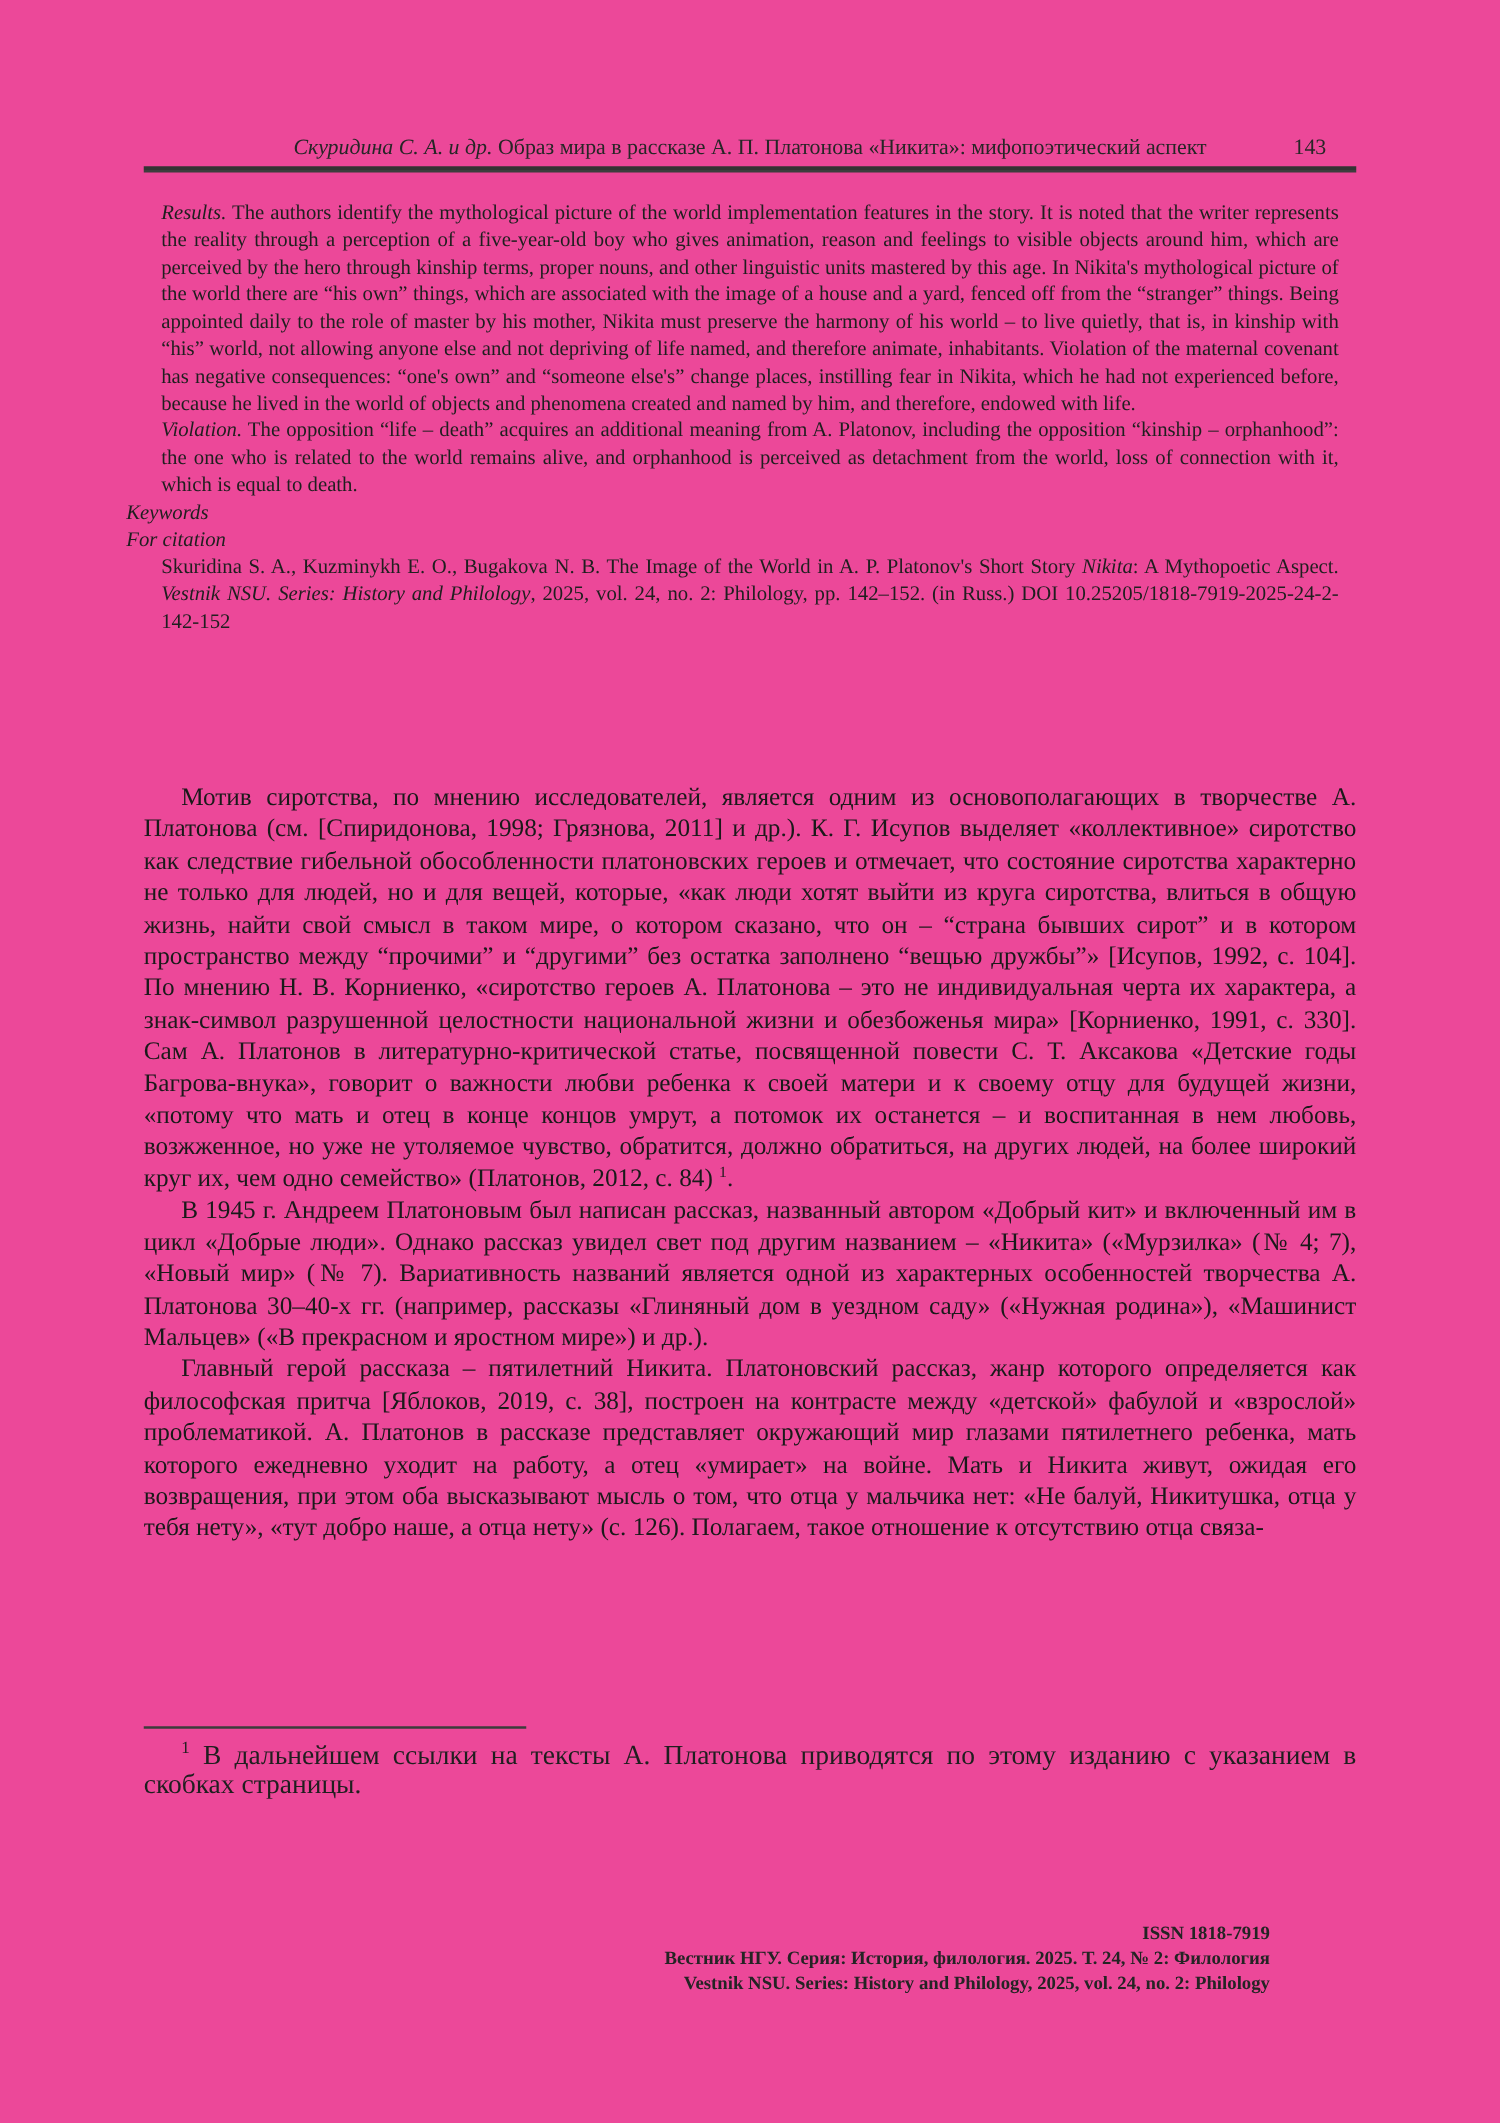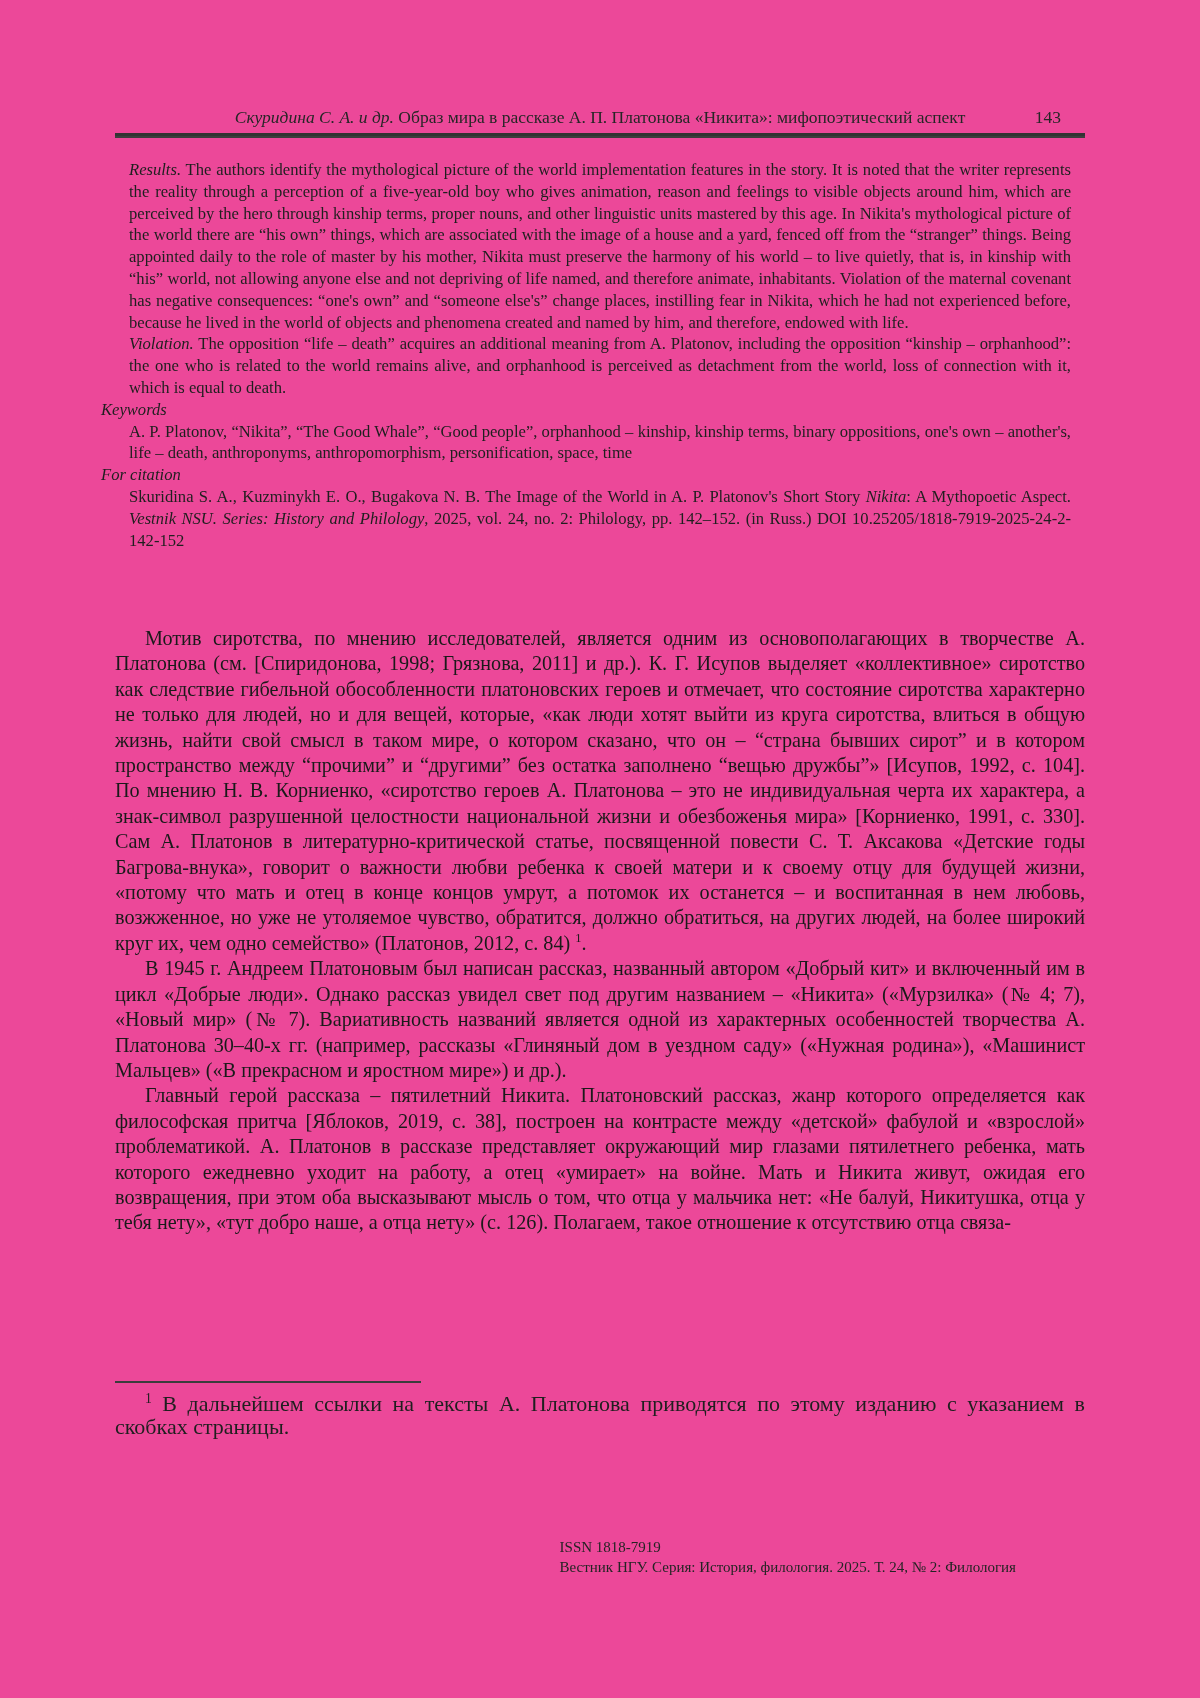--- a/index.html
+++ b/index.html
@@ -49,52 +49,52 @@
     border-top:2px solid #3c3c3c;
   }
   .footnote {
     position:absolute; top:1392px; left:115px; width:970px;
     font-size:22px; line-height:23px; text-align:justify;
     text-indent:30px; color:#1f1f1f;
   }
   
   .imprint {
     position:absolute; top:1537px; right:184px;
-    text-align:left; font-size:15px; line-height:20px;
-    color:#242424; white-space:nowrap;
+    text-align:right; font-size:15px; line-height:20px;
+    color:#242424; white-space:nowrap;font-weight:bold;
   }
 </style>
 </head>
 <body>
 
 <div class="page">
 
   <div class="running-head">
     <span class="authors">Скуридина С. А. и др.</span><span> Образ мира в рассказе А. П. Платонова «Никита»: мифопоэтический аспект</span>
     <span class="pagenum">143</span>
   </div>
 
   <div class="head-rule"></div>
 
   <div class="abstract">
     <p><span class="lead">Results.</span><span> The authors identify the mythological picture of the world implementation features in the story. It is noted that the writer represents the reality through a perception of a five-year-old boy who gives animation, reason and feelings to visible objects around him, which are perceived by the hero through kinship terms, proper nouns, and other linguistic units mastered by this age. In Nikita's mythological picture of the world there are “his own” things, which are associated with the image of a house and a yard, fenced off from the “stranger” things. Being appointed daily to the role of master by his mother, Nikita must preserve the harmony of his world – to live quietly, that is, in kinship with “his” world, not allowing anyone else and not depriving of life named, and therefore animate, inhabitants. Violation of the maternal covenant has negative consequences: “one's own” and “someone else's” change places, instilling fear in Nikita, which he had not experienced before, because he lived in the world of objects and phenomena created and named by him, and therefore, endowed with life.</span></p>
     <p><span class="lead">Violation.</span><span> The opposition “life – death” acquires an additional meaning from A. Platonov, including the opposition “kinship – orphanhood”: the one who is related to the world remains alive, and orphanhood is perceived as detachment from the world, loss of connection with it, which is equal to death.</span></p>
     <p class="label">Keywords</p>
-    <p>A. P. Platonov, “Nikita”, “The Good Whale”, “Good people”, orphanhood – kinship, kinship terms, binary oppositions, one's own – another's, life – death, anthroponyms, anthropomorphism, personification, space, time</p>
     <p class="label">For citation</p>
     <p><span>Skuridina S. A., Kuzminykh E. O., Bugakova N. B. The Image of the World in A. P. Platonov's Short Story </span><span style="font-style: italic;">Nikita</span><span>: A Mythopoetic Aspect. </span><span style="font-style: italic;">Vestnik NSU. Series: History and Philology</span><span>, 2025, vol. 24, no. 2: Philology, pp. 142–152. (in Russ.) DOI 10.25205/1818-7919-2025-24-2-142-152</span></p>
   </div>
 
   <div class="bodytext">
     <p><span>Мотив сиротства, по мнению исследователей, является одним из основополагающих в творчестве А. Платонова (см. [Спиридонова, 1998; Грязнова, 2011] и др.). К. Г. Исупов выделяет «коллективное» сиротство как следствие гибельной обособленности платоновских героев и отмечает, что состояние сиротства характерно не только для людей, но и для вещей, которые, «как люди хотят выйти из круга сиротства, влиться в общую жизнь, найти свой смысл в таком мире, о котором сказано, что он – “страна бывших сирот” и в котором пространство между “прочими” и “другими” без остатка заполнено “вещью дружбы”» [Исупов, 1992, с. 104]. По мнению Н. В. Корниенко, «сиротство героев А. Платонова – это не индивидуальная черта их характера, а знак-символ разрушенной целостности национальной жизни и обезбоженья мира» [Корниенко, 1991, с. 330]. Сам А. Платонов в литературно-критической статье, посвященной повести С. Т. Аксакова «Детские годы Багрова-внука», говорит о важности любви ребенка к своей матери и к своему отцу для будущей жизни, «потому что мать и отец в конце концов умрут, а потомок их останется – и воспитанная в нем любовь, возжженное, но уже не утоляемое чувство, обратится, должно обратиться, на других людей, на более широкий круг их, чем одно семейство» (Платонов, 2012, с. 84) </span><sup>1</sup><span>.</span></p>
     <p><span>В 1945 г. Андреем Платоновым был написан рассказ, названный автором «Добрый кит» и включенный им в цикл «Добрые люди». Однако рассказ увидел свет под другим названием – «Никита» («Мурзилка» (№ 4; 7), «Новый мир» (№ 7). Вариативность названий является одной из характерных особенностей творчества А. Платонова 30–40-х гг. (например, рассказы «Глиняный дом в уездном саду» («Нужная родина»), «Машинист Мальцев» («В прекрасном и яростном мире») и др.).</span></p>
     <p><span>Главный герой рассказа – пятилетний Никита. Платоновский рассказ, жанр которого определяется как философская притча [Яблоков, 2019, с. 38], построен на контрасте между «детской» фабулой и «взрослой» проблематикой. А. Платонов в рассказе представляет окружающий мир глазами пятилетнего ребенка, мать которого ежедневно уходит на работу, а отец «умирает» на войне. Мать и Никита живут, ожидая его возвращения, при этом оба высказывают мысль о том, что отца у мальчика нет: «Не балуй, Никитушка, отца у тебя нету», «тут добро наше, а отца нету» (с. 126). Полагаем, такое отношение к отсутствию отца связа-</span></p>
   </div>
 
   <div class="footnote-rule"></div>
   <div class="footnote"><sup>1</sup><span> В дальнейшем ссылки на тексты А. Платонова приводятся по этому изданию с указанием в скобках страницы.</span></div>
 
   <div class="imprint">
     <div>ISSN 1818-7919</div>
     <div>Вестник НГУ. Серия: История, филология. 2025. Т. 24, № 2: Филология</div>
+    <div>Vestnik NSU. Series: History and Philology, 2025, vol. 24, no. 2: Philology</div>
   </div>
 
 </div>
 
 </body></html>

